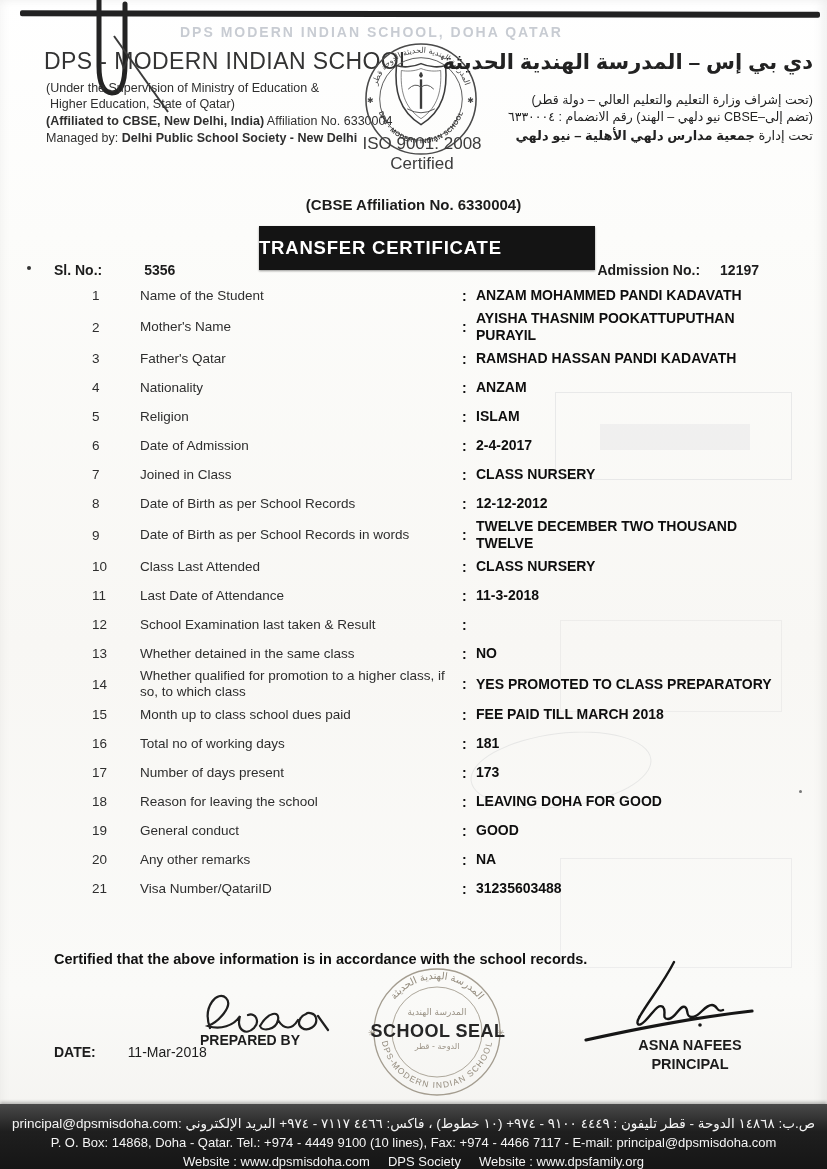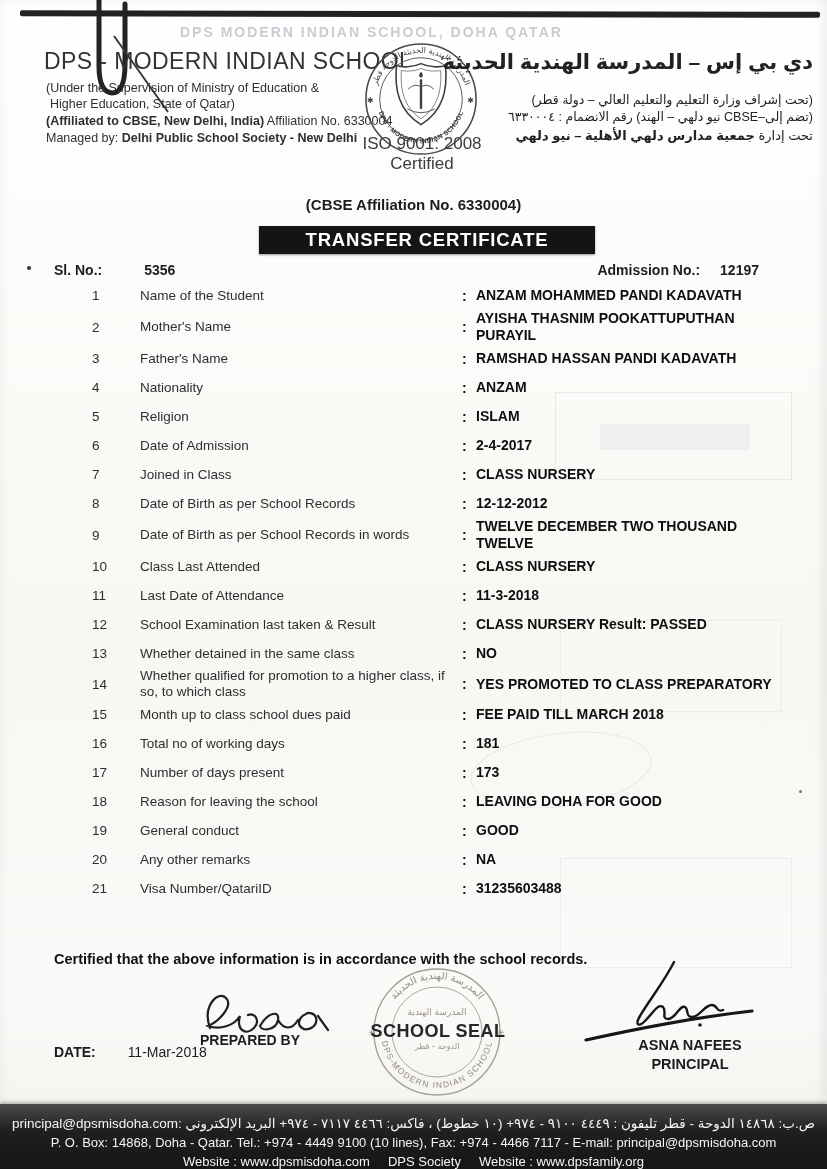--- a/index.html
+++ b/index.html
@@ -18,21 +18,21 @@
   
   .school-name{left:44px;top:48px;font-size:23px;letter-spacing:.4px;color:#333;}
   .hsub{left:46px;font-size:12.5px;color:#2f2f2f;line-height:16px;text-align:right;}
   .iso{left:352px;top:134px;width:140px;text-align:center;font-size:17px;color:#3c3c3c;}
   .ar-head{right:14px;text-align:right;direction:rtl;color:#222;}
   .ar-name{top:50px;font-size:21px;font-weight:bold;}
   .ar-sub{font-size:12.5px;line-height:17px;}
   b.seg{font-weight:bold;}
   
   .cbse-line{left:0;top:196px;width:827px;text-align:center;font-size:15px;font-weight:bold;}
-  .title-bar{left:259px;top:226px;width:336px;height:28px;background:#141414;display:flex;align-items:center;justify-content:center;box-shadow:0 1px 2px rgba(0,0,0,.4);}
+  .title-bar{left:259px;top:226px;width:336px;height:44px;background:#141414;display:flex;align-items:center;box-shadow:0 1px 2px rgba(0,0,0,.4);}
   .title-bar span{color:#fff;font-weight:bold;font-size:18.5px;letter-spacing:.8px;}
   
   .sl-row{left:0;top:262px;width:827px;padding:0;display:flex;font-size:14px;font-weight:bold;}
   .sl-label{margin-left:54px;}
   .sl-value{margin-left:42px;}
   .adm-label{margin-left:auto;}
   .adm-value{margin-left:20px;margin-right:68px;}
   
   .fields{left:0;top:281px;width:827px;}
   .frow{display:flex;align-items:center;min-height:29px;padding-left:92px;}
@@ -138,21 +138,21 @@
 
     <div class="frow">
       <span class="fnum">2</span>
       <span class="flabel">Mother's Name</span>
       <span class="fcolon">:</span>
       <span class="fvalue">AYISHA THASNIM POOKATTUPUTHAN PURAYIL</span>
     </div>
 
     <div class="frow">
       <span class="fnum">3</span>
-      <span class="flabel">Father's Name</span>
+      <span class="flabel">Father's Qatar</span>
       <span class="fcolon">:</span>
       <span class="fvalue">RAMSHAD HASSAN PANDI KADAVATH</span>
     </div>
 
     <div class="frow">
       <span class="fnum">4</span>
       <span class="flabel">Nationality</span>
       <span class="fcolon">:</span>
       <span class="fvalue">ANZAM</span>
     </div>
@@ -203,21 +203,20 @@
       <span class="fnum">11</span>
       <span class="flabel">Last Date of Attendance</span>
       <span class="fcolon">:</span>
       <span class="fvalue">11-3-2018</span>
     </div>
 
     <div class="frow">
       <span class="fnum">12</span>
       <span class="flabel">School Examination last taken &amp; Result</span>
       <span class="fcolon">:</span>
-      <span class="fvalue">CLASS NURSERY Result: PASSED</span>
     </div>
 
     <div class="frow">
       <span class="fnum">13</span>
       <span class="flabel">Whether detained in the same class</span>
       <span class="fcolon">:</span>
       <span class="fvalue">NO</span>
     </div>
 
     <div class="frow">

